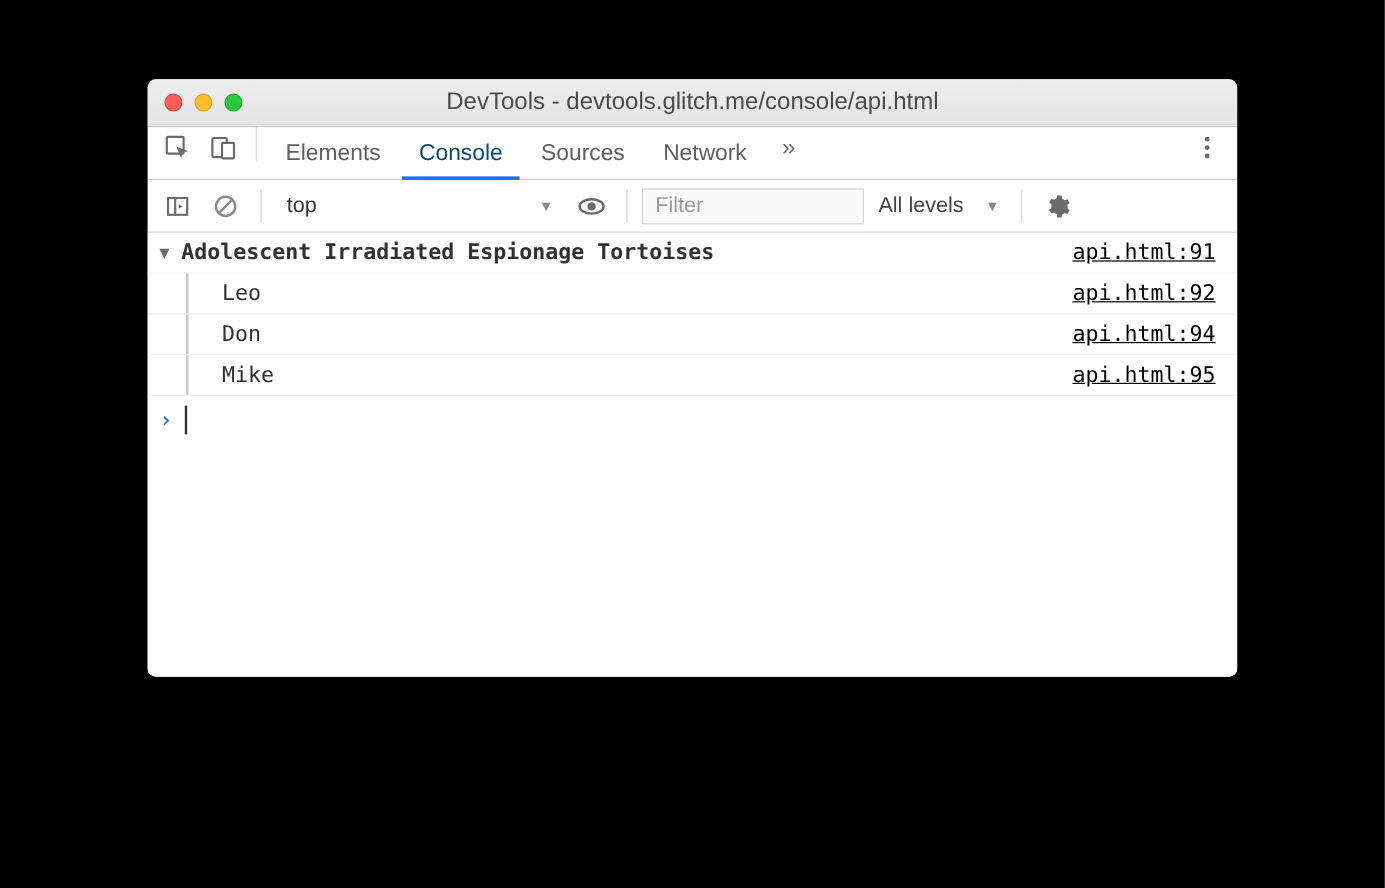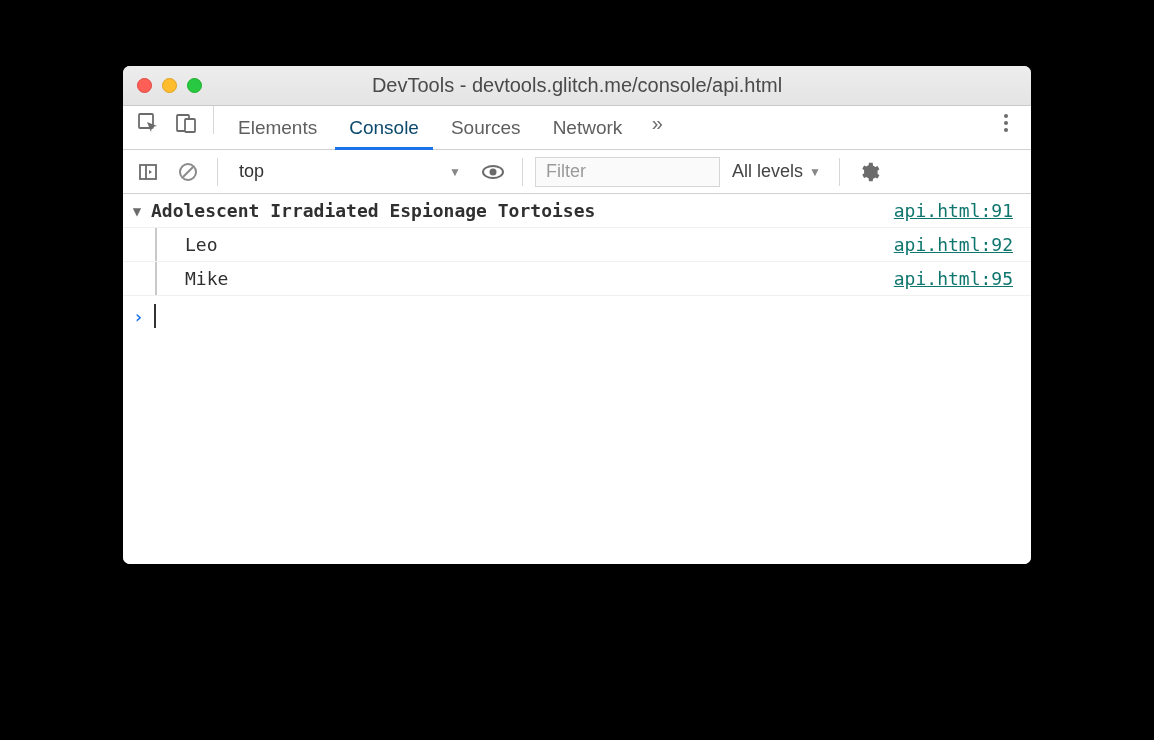--- a/index.html
+++ b/index.html
@@ -72,40 +72,40 @@
       cursor:pointer;
     }
     .context-select .tri { color:#888; font-size:12px; }
     .filter-input {
       border:1px solid #d6d6d6; background:#fafafa;
       height:30px; width:185px; font-size:18px; padding:0 10px;
       color:#333;
     }
     .filter-input::placeholder { color:#9a9a9a; }
     .levels {
-      display:flex; align-items:center; gap:6px;
+      display:flex; align-items:center; gap:18px;
       font-size:18px; color:#444; cursor:pointer; padding:0 6px;
     }
     .console-area {
       font-family: Menlo, Consolas, monospace;
       font-size: 18px;
       color:#303030;
       min-height: 370px;
       background:#fff;
       position:relative;
     }
     .log-row {
       display:flex; align-items:center;
       border-bottom:1px solid #f0f0f0;
       padding: 6px 10px 6px 0;
       position:relative;
     }
     .log-row .source {
       margin-left:auto;
-      color:#0f766e;
+      color:#000000;
       text-decoration:underline;
       cursor:pointer;
       white-space:nowrap;
       padding-right:8px;
     }
     .group-header .label { font-weight:700; }
     .group-header .toggle {
       width: 28px; display:flex; justify-content:center; color:#6b6b6b; cursor:pointer;
       font-size: 14px;
     }
@@ -227,20 +227,24 @@
       <span class="toggle">▼</span>
       <span class="label">Adolescent Irradiated Espionage Tortoises</span>
       <a class="source">api.html:91</a>
     </div>
 
     <div class="log-row child-row">
       <span>Leo</span>
       <a class="source">api.html:92</a>
     </div>
     <div class="log-row child-row">
+      <span>Don</span>
+      <a class="source">api.html:94</a>
+    </div>
+    <div class="log-row child-row">
       <span>Mike</span>
       <a class="source">api.html:95</a>
     </div>
 
     <div class="prompt-row">
       <span class="prompt-caret">›</span>
       <span class="caret-line"></span>
     </div>
 
   </div>

